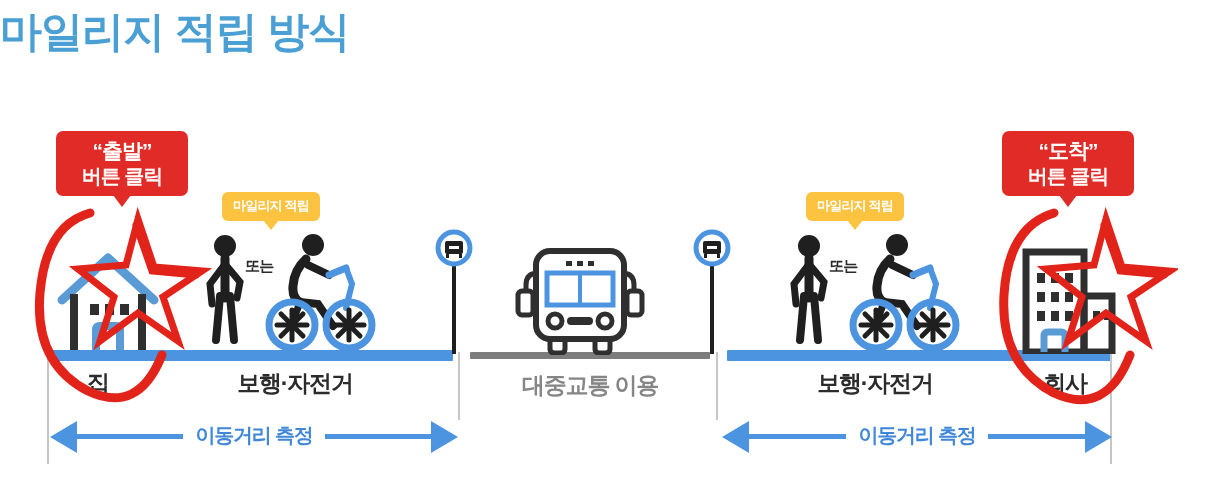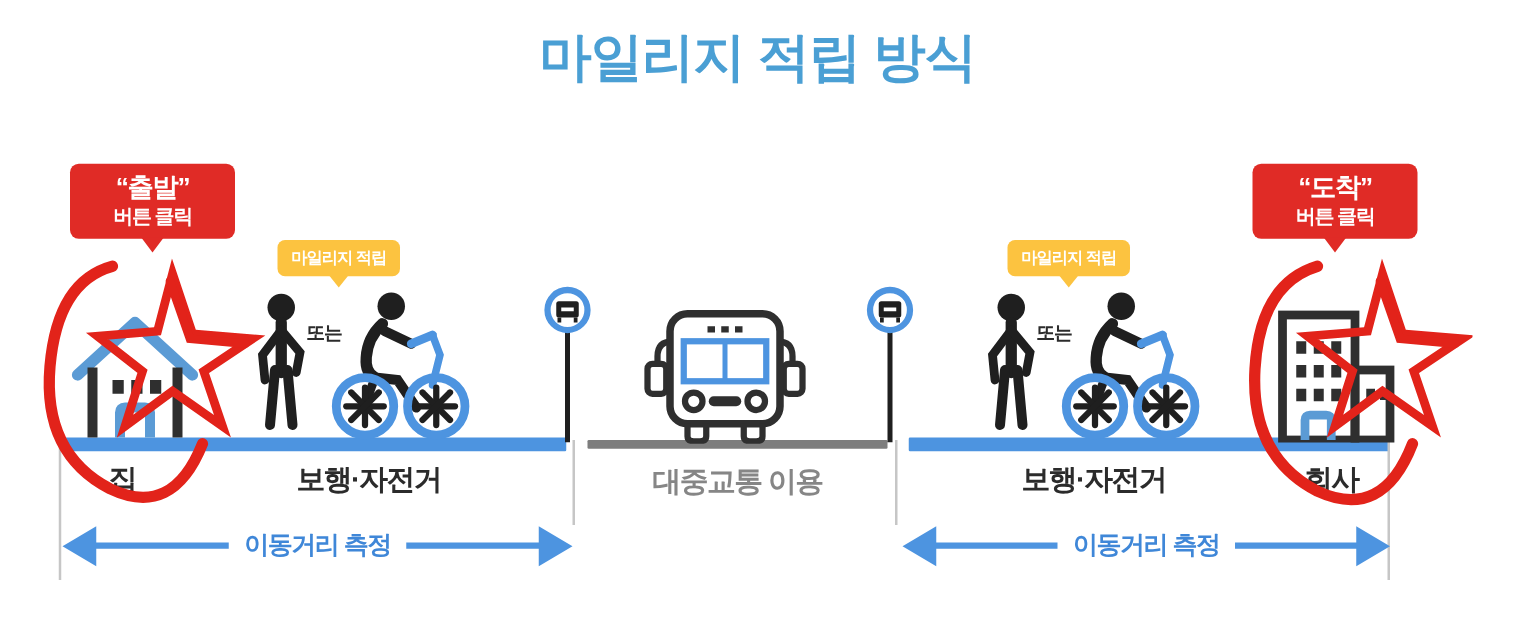--- a/index.html
+++ b/index.html
@@ -6,40 +6,40 @@
   html, body {
     width: 1212px; height: 497px;
     background: #ffffff;
     font-family: "Liberation Sans", "DejaVu Sans", sans-serif;
     overflow: hidden;
   }
   #stage { position: relative; width: 1212px; height: 497px; }
 
   
   .title {
-    position: absolute; left: 0; top: 18px; width: 1212px;
-    text-align: center;
+    position: absolute; left: 0; top: 4px; width: 1212px;
+    text-align: left;
     font-size: 42px; font-weight: 700; letter-spacing: -1px;
     color: #4a9fd4;
   }
 
   
   .callout {
     position: absolute;
     width: 132px;
     background: #e02b26;
     border-radius: 7px;
     padding: 8px 4px 9px;
     text-align: center;
     color: #ffffff;
     line-height: 1.12;
     z-index: 40;
   }
   .callout .l1 { font-size: 21px; font-weight: 700; letter-spacing: -1px; display:block; }
-  .callout .l2 { font-size: 16px; font-weight: 700; letter-spacing: -1px; display:block; margin-top:2px;font-family:Liberation Serif, serif; }
+  .callout .l2 { font-size: 20px; font-weight: 700; letter-spacing: -1px; display:block; margin-top:2px; }
   .callout::after {
     content: ""; position: absolute; left: 50%; bottom: -11px;
     margin-left: -9px; width: 0; height: 0;
     border-left: 9px solid transparent;
     border-right: 9px solid transparent;
     border-top: 12px solid #e02b26;
   }
   #callout-start { left: 56px; top: 131px; }
   #callout-end   { left: 1002px; top: 131px; }
 

